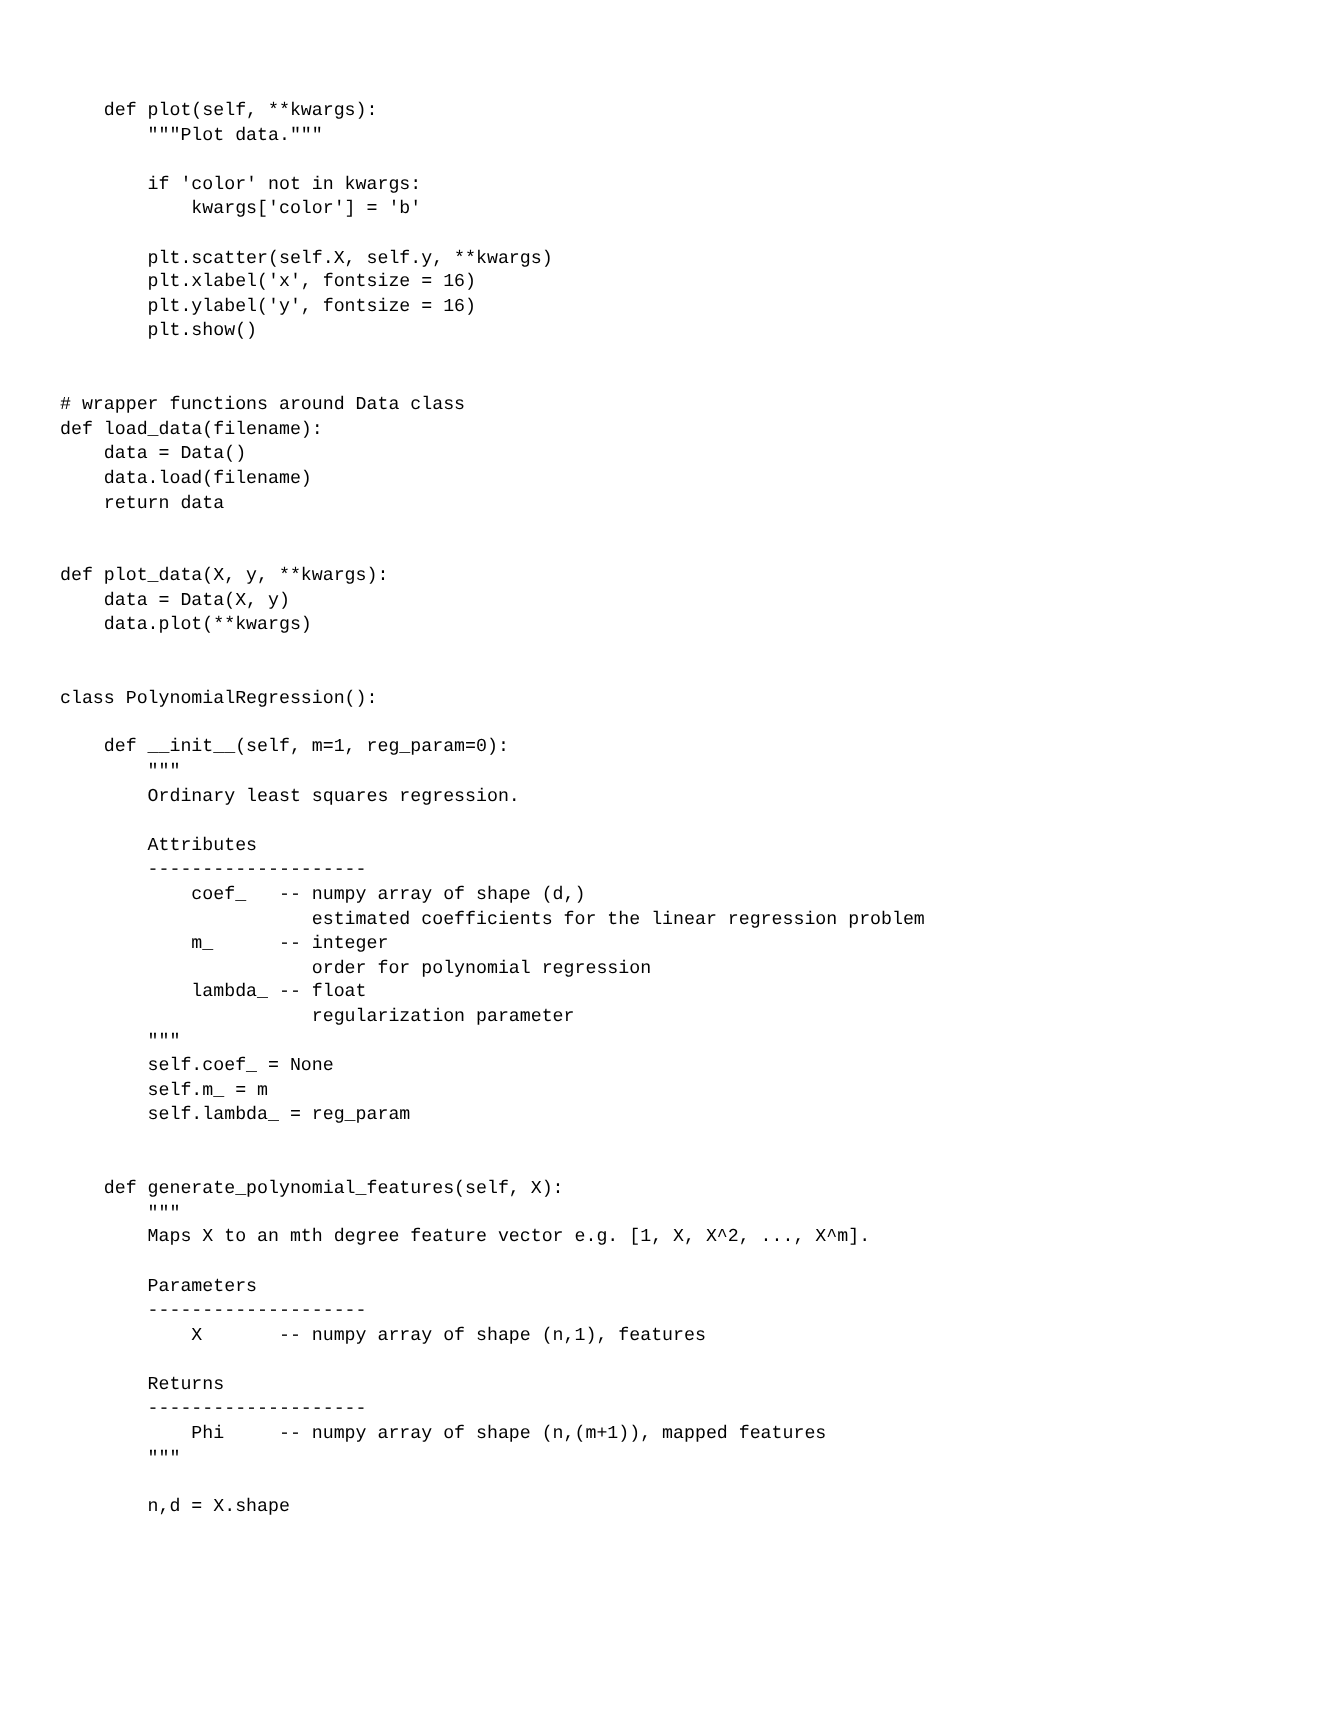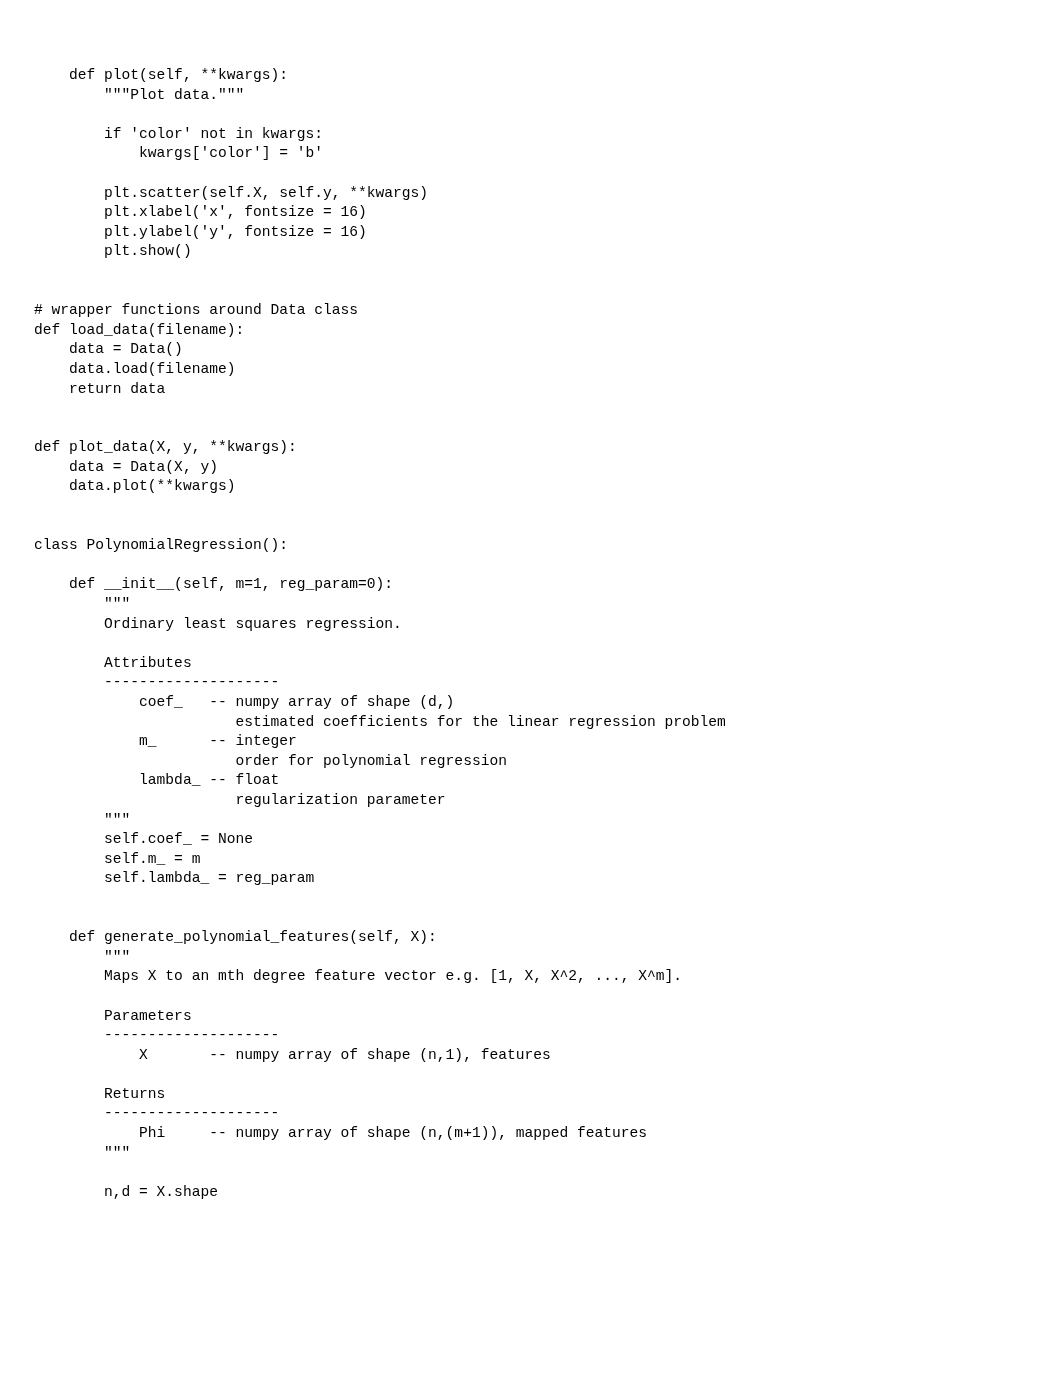--- a/index.html
+++ b/index.html
@@ -7,21 +7,21 @@
     padding: 0;
     background: #ffffff;
   }
   body {
     width: 1062px;
     min-height: 1376px;
     box-sizing: border-box;
     padding: 66px 34px 34px 34px;
   }
   pre.code {
-    margin: 0;
+    margin: 14px;
     font-family: "Courier New", Courier, monospace;
     font-size: 14.6px;
     line-height: 19.6px;
     color: #000000;
     white-space: pre;
   }
 </style>
 </head>
 <body>
 

